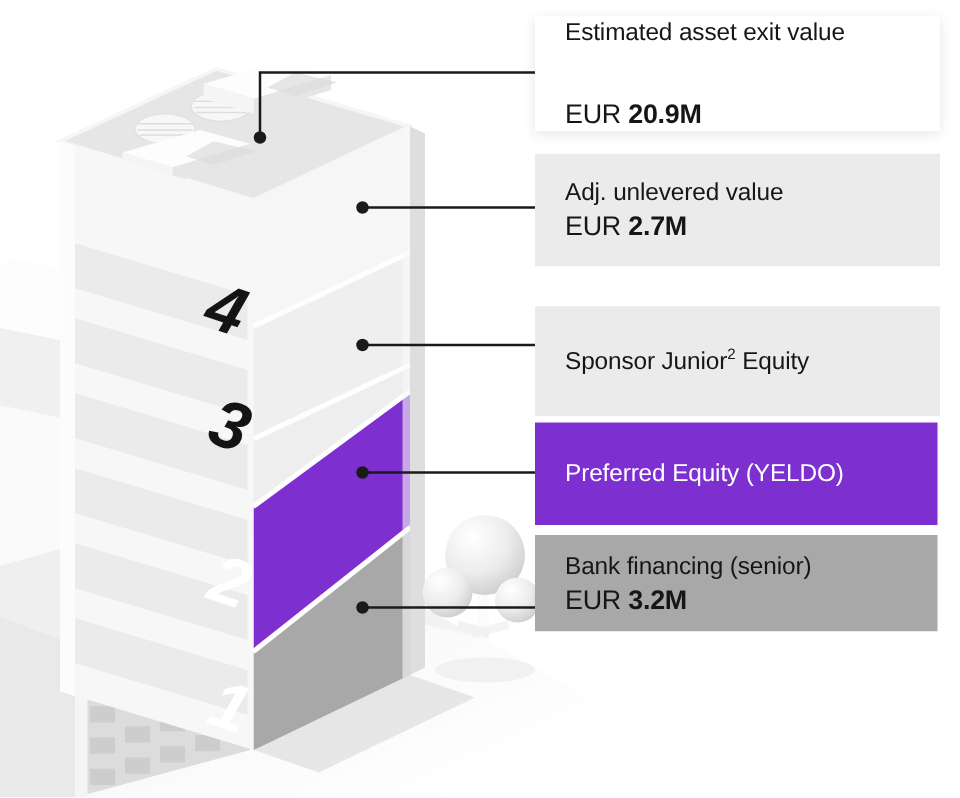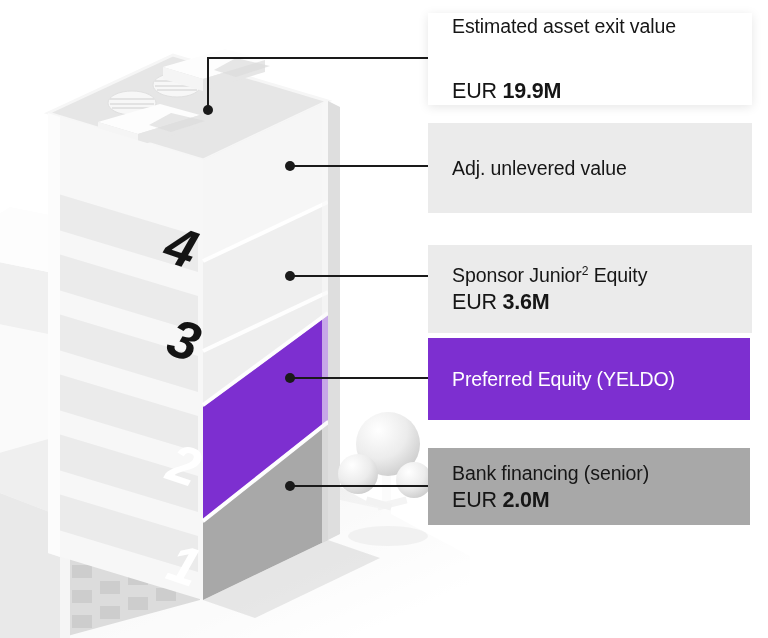--- a/index.html
+++ b/index.html
@@ -45,21 +45,21 @@
 
   .c-white { background: #ffffff; color: #161616; box-shadow: 0 2px 10px rgba(0,0,0,0.10); justify-content: space-between; }
   .c-grey  { background: #ebebeb; color: #161616; }
   .c-purple{ background: #7d2fd0; color: #ffffff; }
   .c-dark  { background: #a8a8a8; color: #161616; }
 
   #box1 { left: 428px; top: 13px;  width: 324px; height: 92px; }
   #box2 { left: 428px; top: 123px; width: 324px; height: 90px; }
   #box3 { left: 428px; top: 230px; width: 324px; height: 88px; margin-top: 15px; }
   #box4 { left: 428px; top: 338px; width: 322px; height: 82px; }
-  #box5 { left: 428px; top: 448px; width: 322px; height: 77px; }
+  #box5 { left: 428px; top: 428px; width: 322px; height: 77px; }
 
   
   #connectors { position: absolute; left:0; top:0; width:768px; height:638px; }
 </style>
 </head>
 <body>
 
 <div id="stage">
 
   <svg id="art" viewBox="0 0 768 638">
@@ -265,34 +265,34 @@
       <g>
         <path d="M290,486 L437,486"></path>
         <circle cx="290" cy="486" r="5" fill="#1a1a1a" stroke="none"></circle>
         <circle cx="437" cy="486" r="5" fill="#1a1a1a" stroke="none"></circle>
       </g>
     </g>
   </svg>
 
   <div class="callout c-white" id="box1">
     <div class="line1">Estimated asset exit value</div>
-    <div class="line2"><span>EUR </span><b>19.9M</b></div>
+    <div class="line2"><span>EUR </span><b>20.9M</b></div>
   </div>
 
   <div class="callout c-grey" id="box2">
     <div class="line1">Adj. unlevered value</div>
+    <div class="line2"><span>EUR </span><b>2.7M</b></div>
   </div>
 
   <div class="callout c-grey" id="box3">
     <div class="line1"><span>Sponsor Junior</span><sup>2</sup><span> Equity</span></div>
-    <div class="line2"><span>EUR </span><b>3.6M</b></div>
   </div>
 
   <div class="callout c-purple" id="box4">
     <div class="line1">Preferred Equity (YELDO)</div>
   </div>
 
   <div class="callout c-dark" id="box5">
     <div class="line1">Bank financing (senior)</div>
-    <div class="line2"><span>EUR </span><b>2.0M</b></div>
+    <div class="line2"><span>EUR </span><b>3.2M</b></div>
   </div>
 
 </div>
 
 </body></html>

